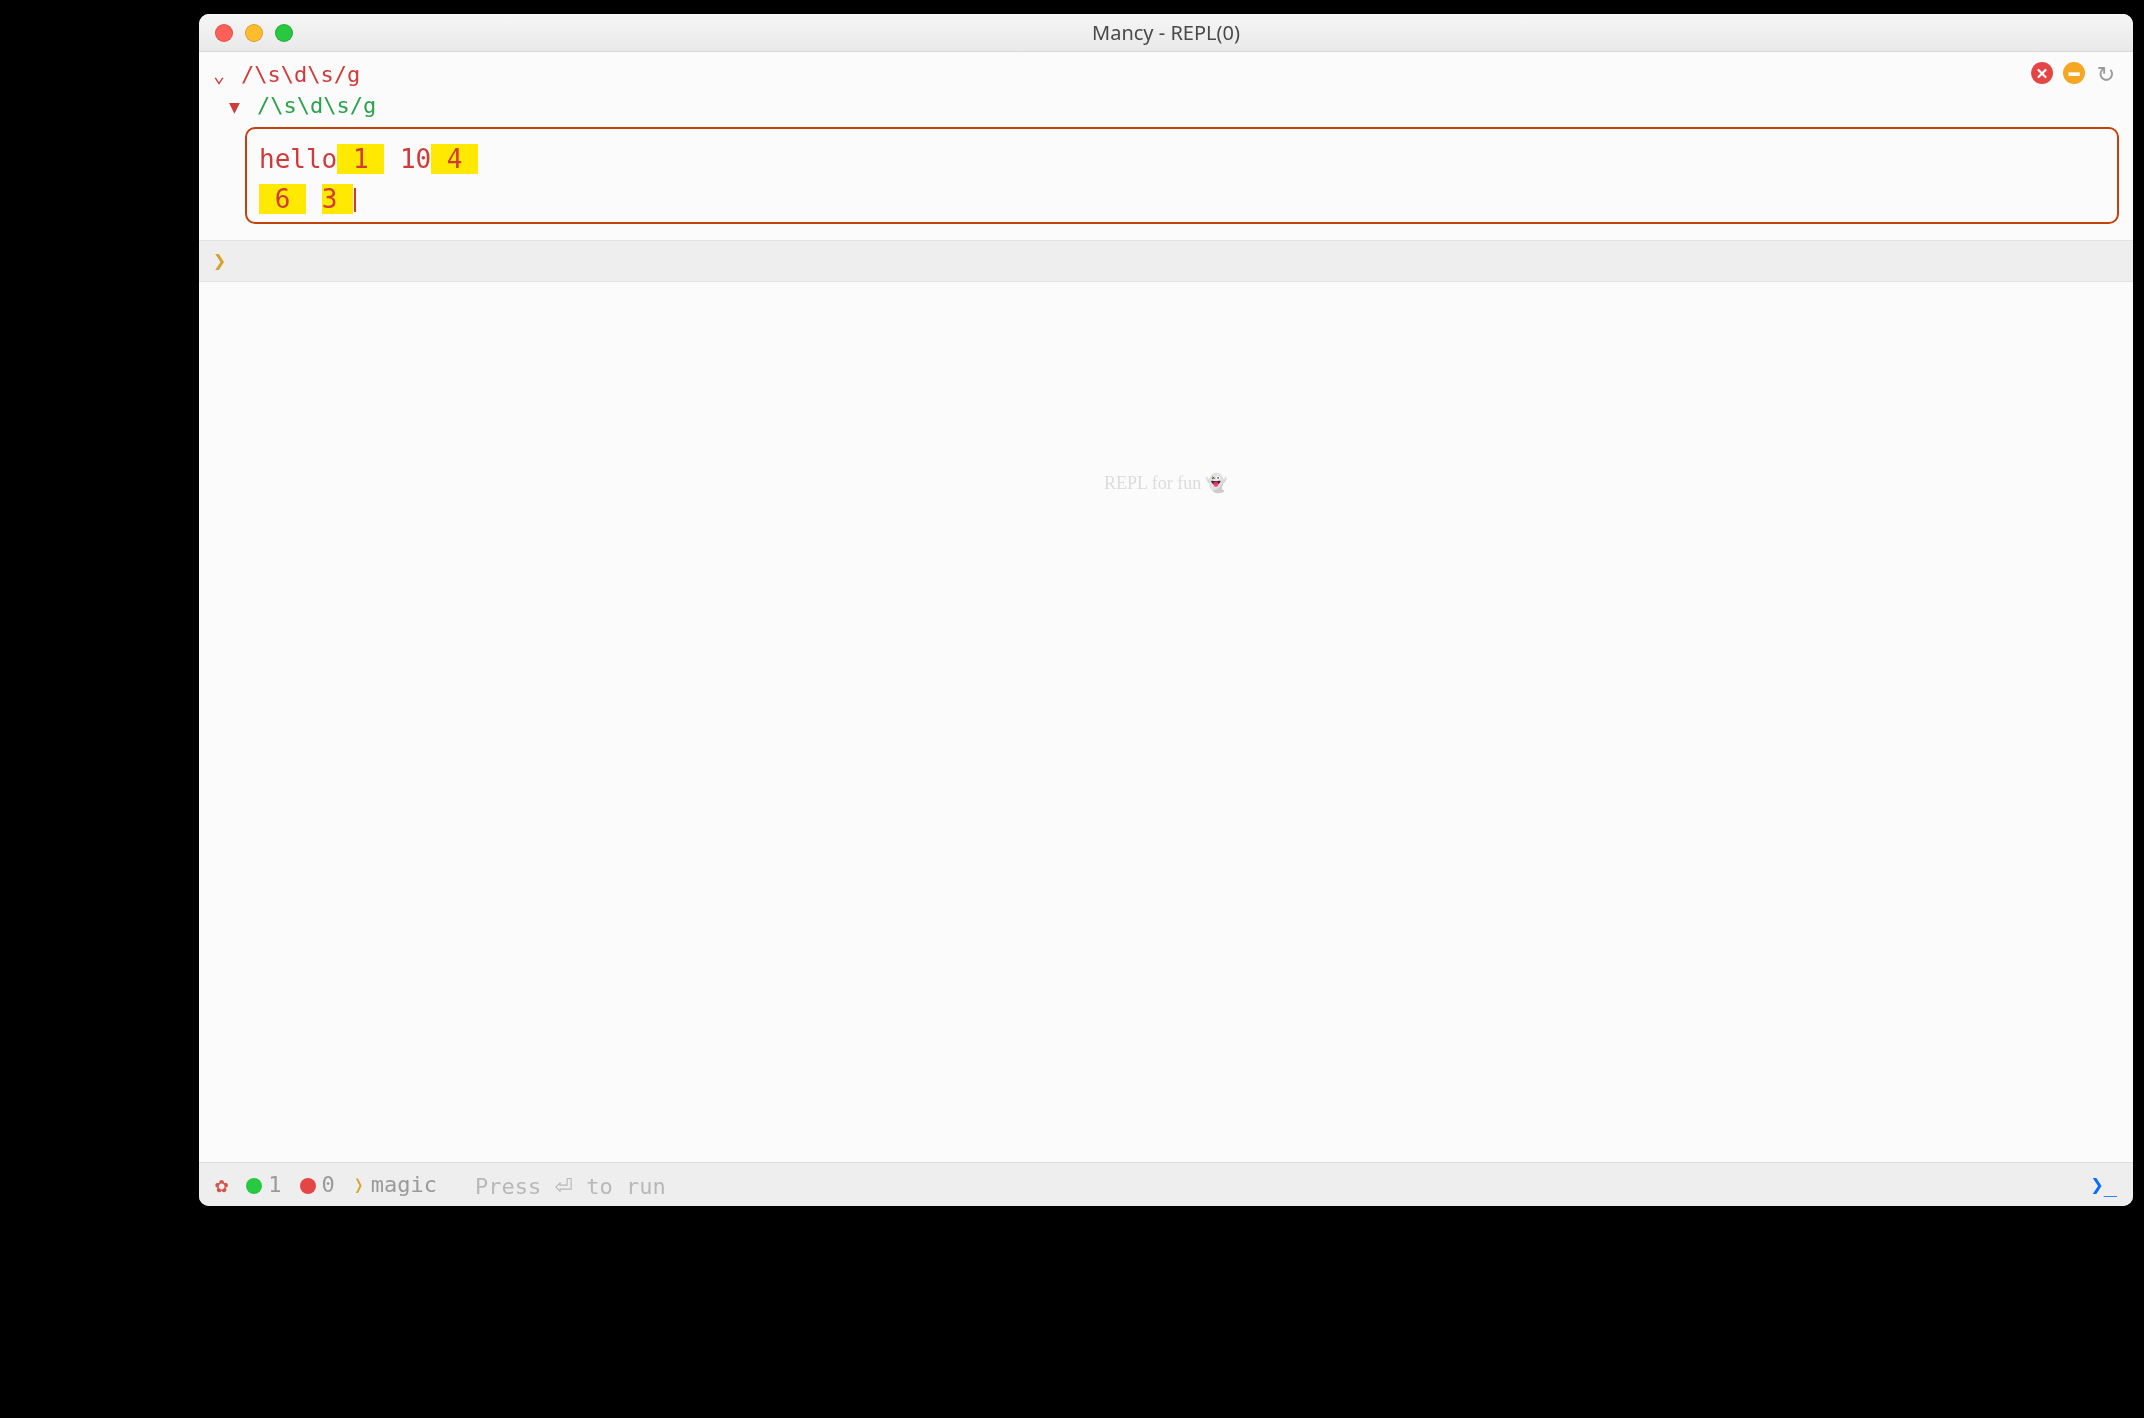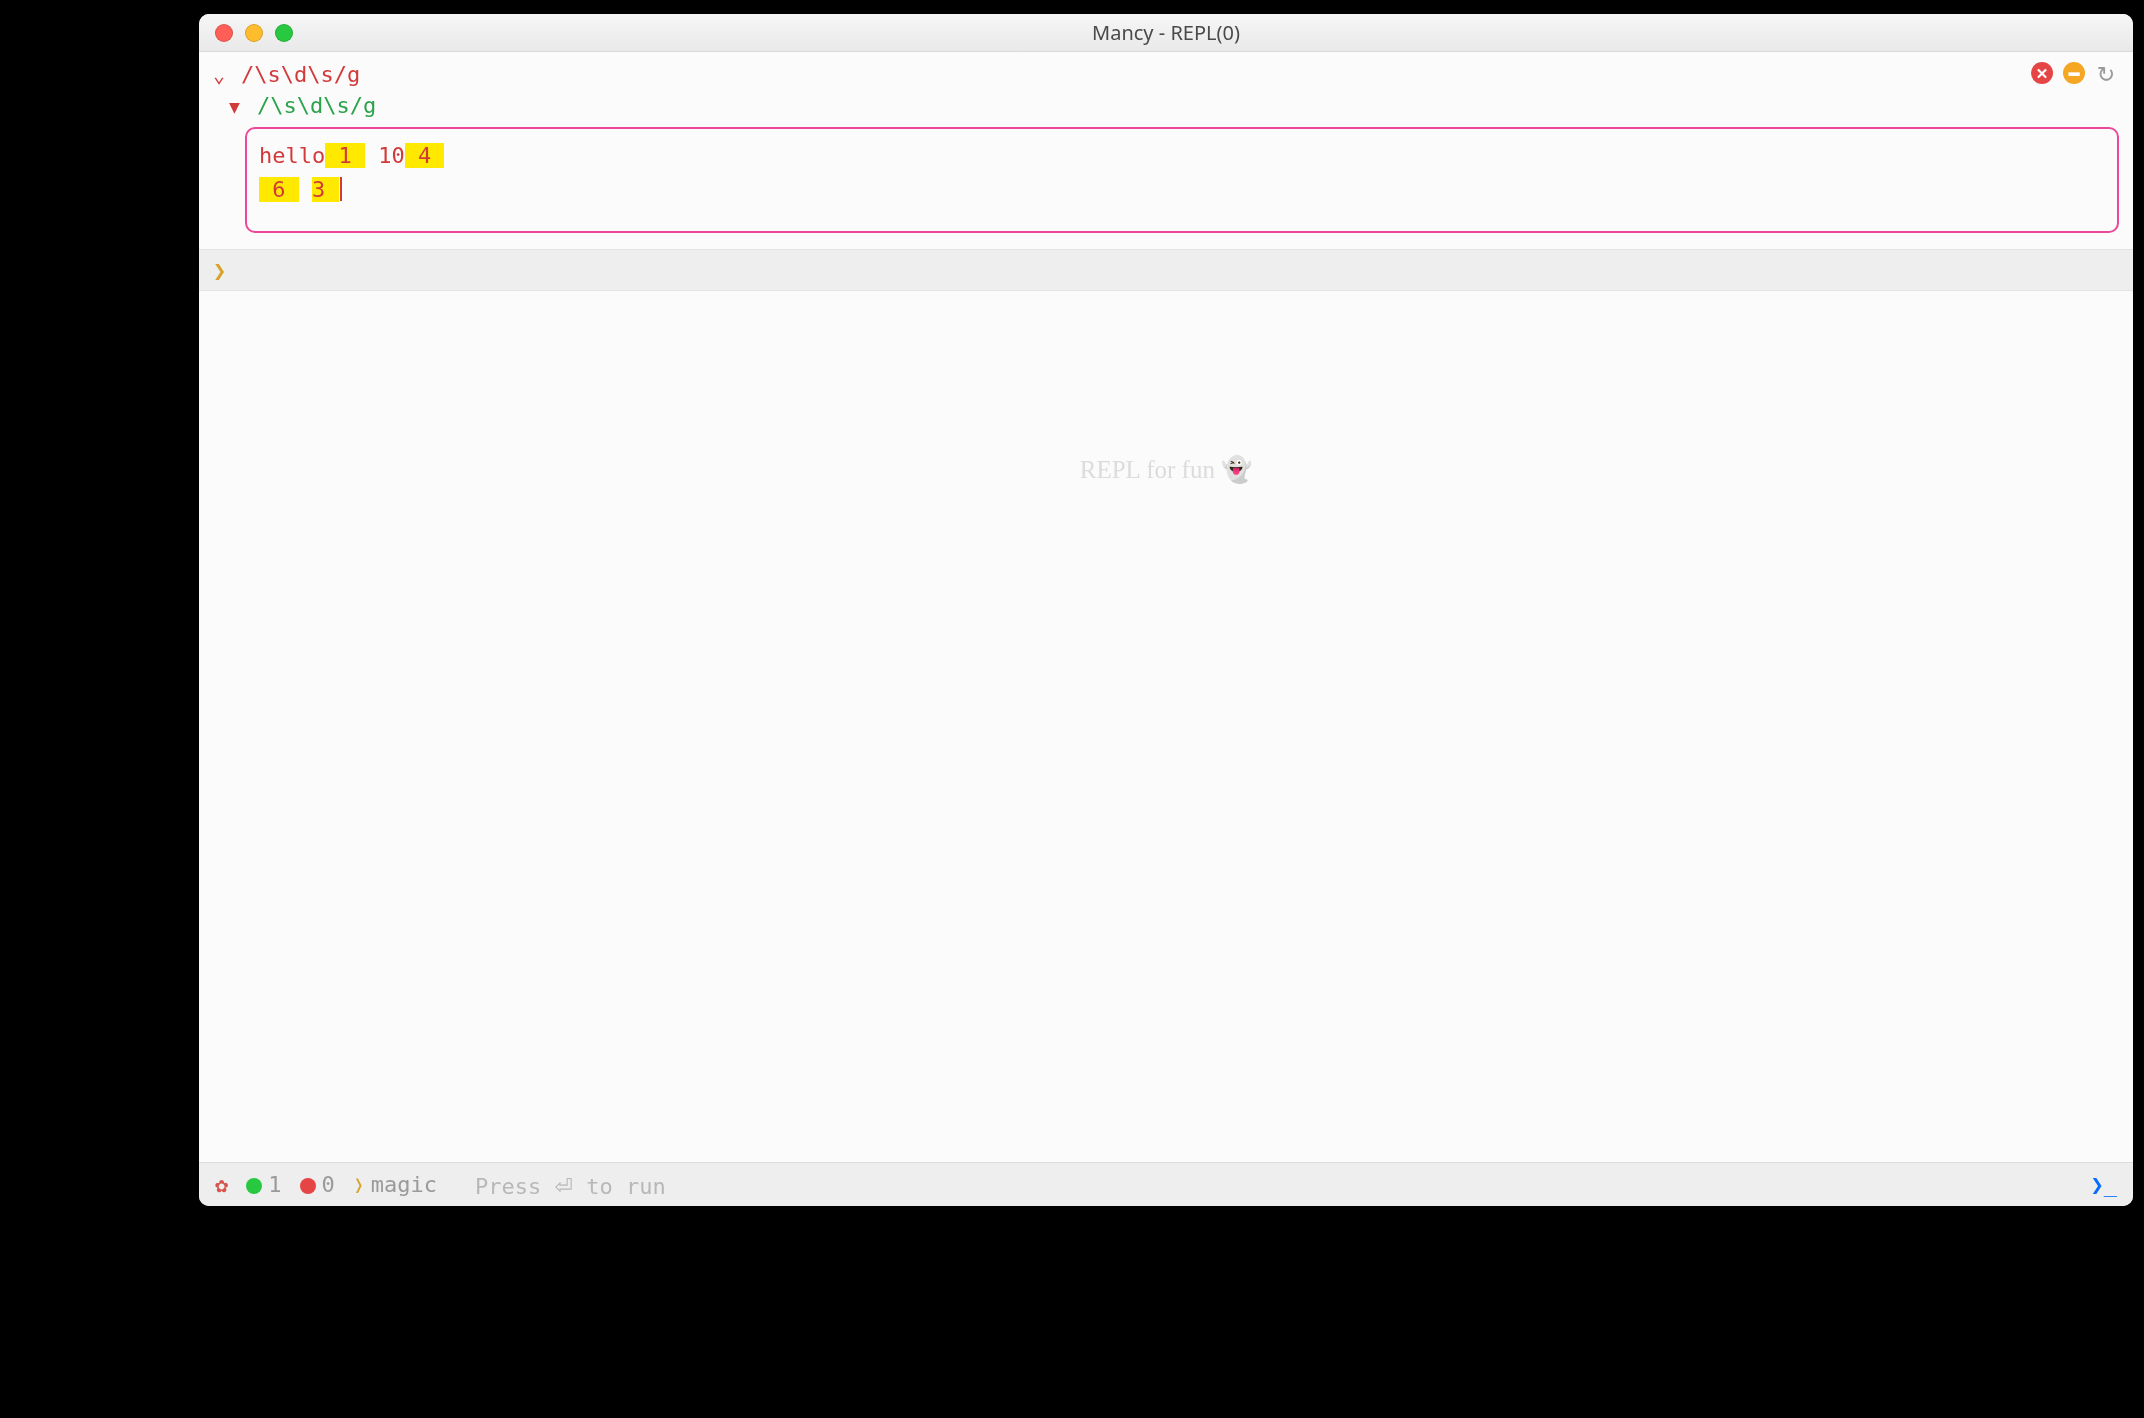--- a/index.html
+++ b/index.html
@@ -100,25 +100,25 @@
     text-align: left;
     line-height: 26px;
     position: relative;
     top: 1px;
   }
   
   .result-box-wrap {
     padding: 4px 14px 14px 46px;
   }
   .result-box {
-    border: 2px solid #ec4899;
+    border: 2px solid #c2410c;
     border-radius: 10px;
-    padding: 10px 12px 24px;
-    font-family: Menlo, Consolas, monospace;
-    font-size: 22px;
+    padding: 10px 12px 2px;
+    font-family: Menlo, Consolas, monospace;
+    font-size: 26px;
     color: #d23a3a;
     line-height: 1.55;
     white-space: pre;
   }
   .hl {
     background: #ffe900;
     color: #d23a3a;
     padding: 0 0;
   }
   .cursor {
@@ -170,23 +170,23 @@
   }
   .wm-js {
     font-family: "Times New Roman", Georgia, serif;
     font-size: 160px;
     color: #e6e6e6;
     line-height: 1;
     letter-spacing: -2px;
   }
   .wm-sub {
     font-family: Georgia, "Times New Roman", serif;
-    font-size: 25px;
+    font-size: 18px;
     color: #dcdcdc;
-    margin-top: 5px;
+    margin-top: 22px;
   }
   
   .statusbar {
     height: 44px;
     background: #eeeeee;
     border-top: 1px solid #ddd;
     display: flex;
     align-items: center;
     padding: 0 16px;
     font-family: Menlo, Consolas, monospace;

